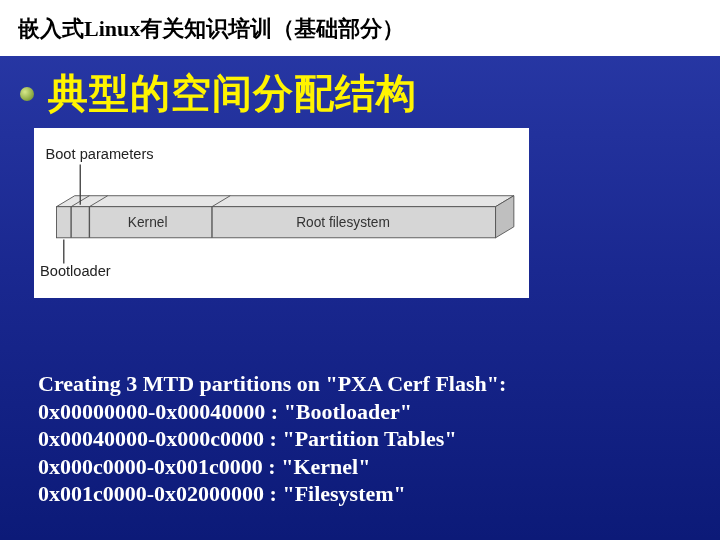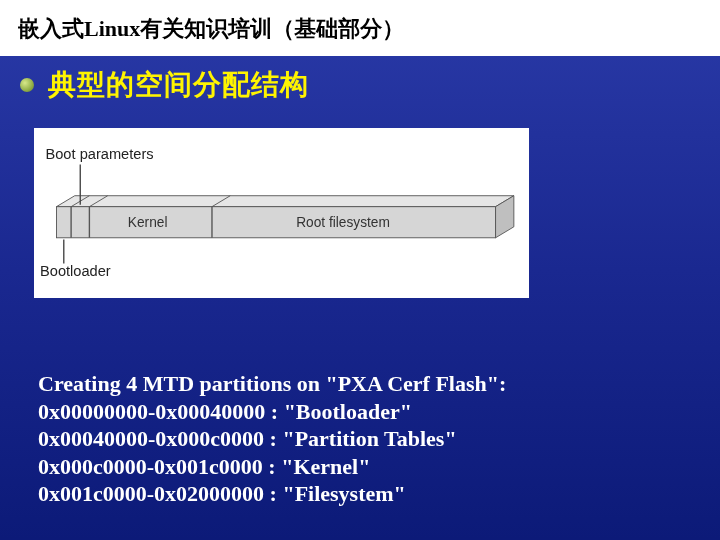--- a/index.html
+++ b/index.html
@@ -43,21 +43,21 @@
   }
   .bullet {
     width: 14px;
     height: 14px;
     border-radius: 50%;
     background: radial-gradient(circle at 35% 35%, #d7e88a 0%, #97b34c 55%, #5c7a2a 100%);
     margin-right: 14px;
     flex: 0 0 auto;
   }
   .title-text {
-    font-size: 28px;
+    font-size: 40px;
     font-weight: bold;
     color: #fff400;
     font-family: "SimHei", "Heiti SC", "SimSun", sans-serif;
     letter-spacing: 1px;
   }
   .diagram-wrap {
     position: absolute;
     top: 128px;
     left: 34px;
     width: 495px;
@@ -119,21 +119,21 @@
       <text x="0" y="146" font-family="Arial, sans-serif" font-size="16" fill="#222">Bootloader</text>
       <line x1="26" y1="132" x2="26" y2="106" stroke="#444" stroke-width="1.5"></line>
 
       <text x="96" y="92" font-family="Arial, sans-serif" font-size="15" fill="#333">Kernel</text>
 
       <text x="280" y="92" font-family="Arial, sans-serif" font-size="15" fill="#333">Root filesystem</text>
     </svg>
   </div>
 
   <div class="partitions">
-    <div class="line">Creating 4 MTD partitions on "PXA Cerf Flash":</div>
+    <div class="line">Creating 3 MTD partitions on "PXA Cerf Flash":</div>
     <div id="part-rows">
         <div class="line">0x00000000-0x00040000 : "Bootloader"</div>
         <div class="line">0x00040000-0x000c0000 : "Partition Tables"</div>
         <div class="line">0x000c0000-0x001c0000 : "Kernel"</div>
         <div class="line">0x001c0000-0x02000000 : "Filesystem"</div>
       </div>
   </div>
 
 </div>
 

